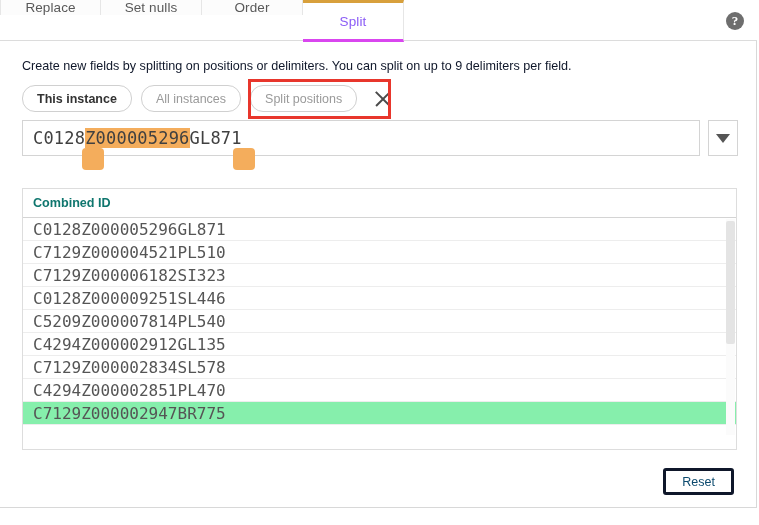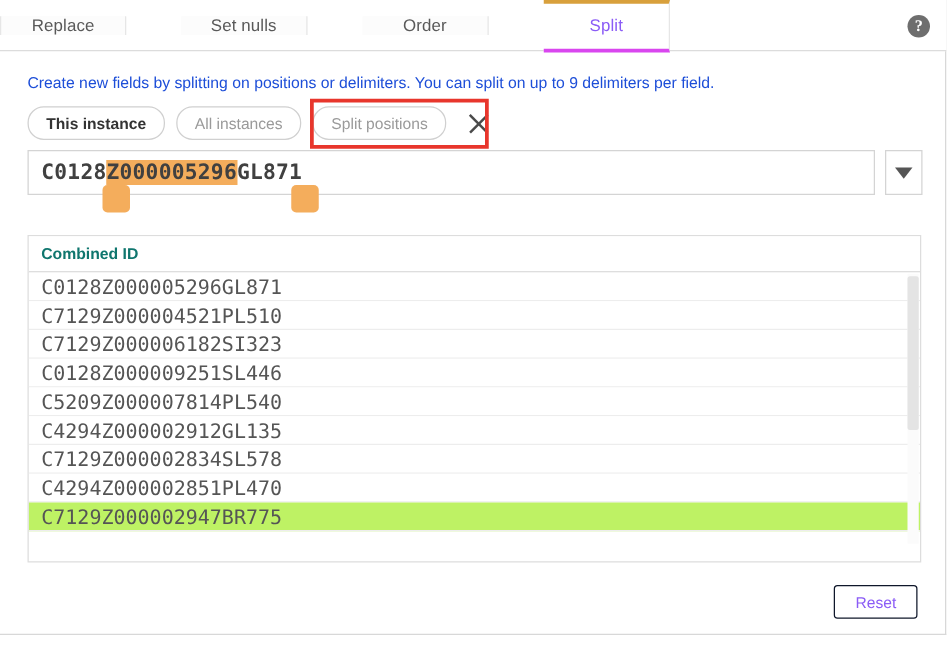--- a/index.html
+++ b/index.html
@@ -31,22 +31,21 @@
   
   #tabbar {
     position: absolute;
     left: 0; top: 0;
     width: 757px;
     height: 41px;
     background: #ffffff;
     border-bottom: 1px solid #dcdcdc;
     box-sizing: border-box;
     display: flex;
-    align-items: center;
-    gap: 44px;
+    align-items: flex-start;
   }
   .tab {
     width: 101px;
     display: flex;
     align-items: center;
     justify-content: center;
     font-size: 13.5px;
     color: #595959;
     letter-spacing: .1px;
     background: #fcfcfc;
@@ -84,21 +83,21 @@
     cursor: pointer;
     font-family: "Liberation Serif", serif;
   }
 
   
   #description {
     position: absolute;
     left: 22px;
     top: 59px;
     font-size: 12.6px;
-    color: #1d4ed8;
+    color: #0f172a;
     white-space: nowrap;
   }
 
   
   #instance-row {
     position: absolute;
     left: 22px;
     top: 85px;
     display: flex;
     align-items: center;
@@ -152,21 +151,20 @@
     pointer-events: none;
   }
 
   
   #input-wrap {
     position: absolute;
     left: 22px;
     top: 120px;
     width: 715px;
     height: 20px;
-    font-weight: bold;
   }
   #value-input {
     position: absolute;
     left: 0; top: 0;
     width: 678px;
     height: 36px;
     border: 1px solid #d4d4d4;
     background: #ffffff;
     box-sizing: border-box;
     display: flex;
@@ -243,21 +241,21 @@
     align-items: center;
     padding-left: 10px;
     font-family: "DejaVu Sans Mono", monospace;
     font-size: 16px;
     color: #555555;
     box-sizing: border-box;
     background: #ffffff;
     cursor: default;
   }
   .trow.partial {
-    background: #bef264;
+    background: #86efac;
   }
   #scroll-track {
     position: absolute;
     right: 1px;
     top: 30px;
     width: 9px;
     bottom: 14px;
     background: #fbfbfb;
   }
   #scroll-thumb {
@@ -274,25 +272,25 @@
   
   #footer {
     position: absolute;
     right: 22px;
     top: 468px;
     display: flex;
     align-items: center;
   }
   .foot-btn {
     height: 27px;
-    border: 1px solid #0f172a;
+    border: 3px solid #0f172a;
     border-radius: 3px;
     background: #ffffff;
     font-size: 12.5px;
-    color: #8b5cf6;
+    color: #0c4a6e;
     padding: 0 16px;
     box-sizing: border-box;
     cursor: pointer;
     display: flex;
     align-items: center;
     justify-content: center;
     margin-left: 10px;
     font-family: "Liberation Sans", sans-serif;
   }
 </style>

